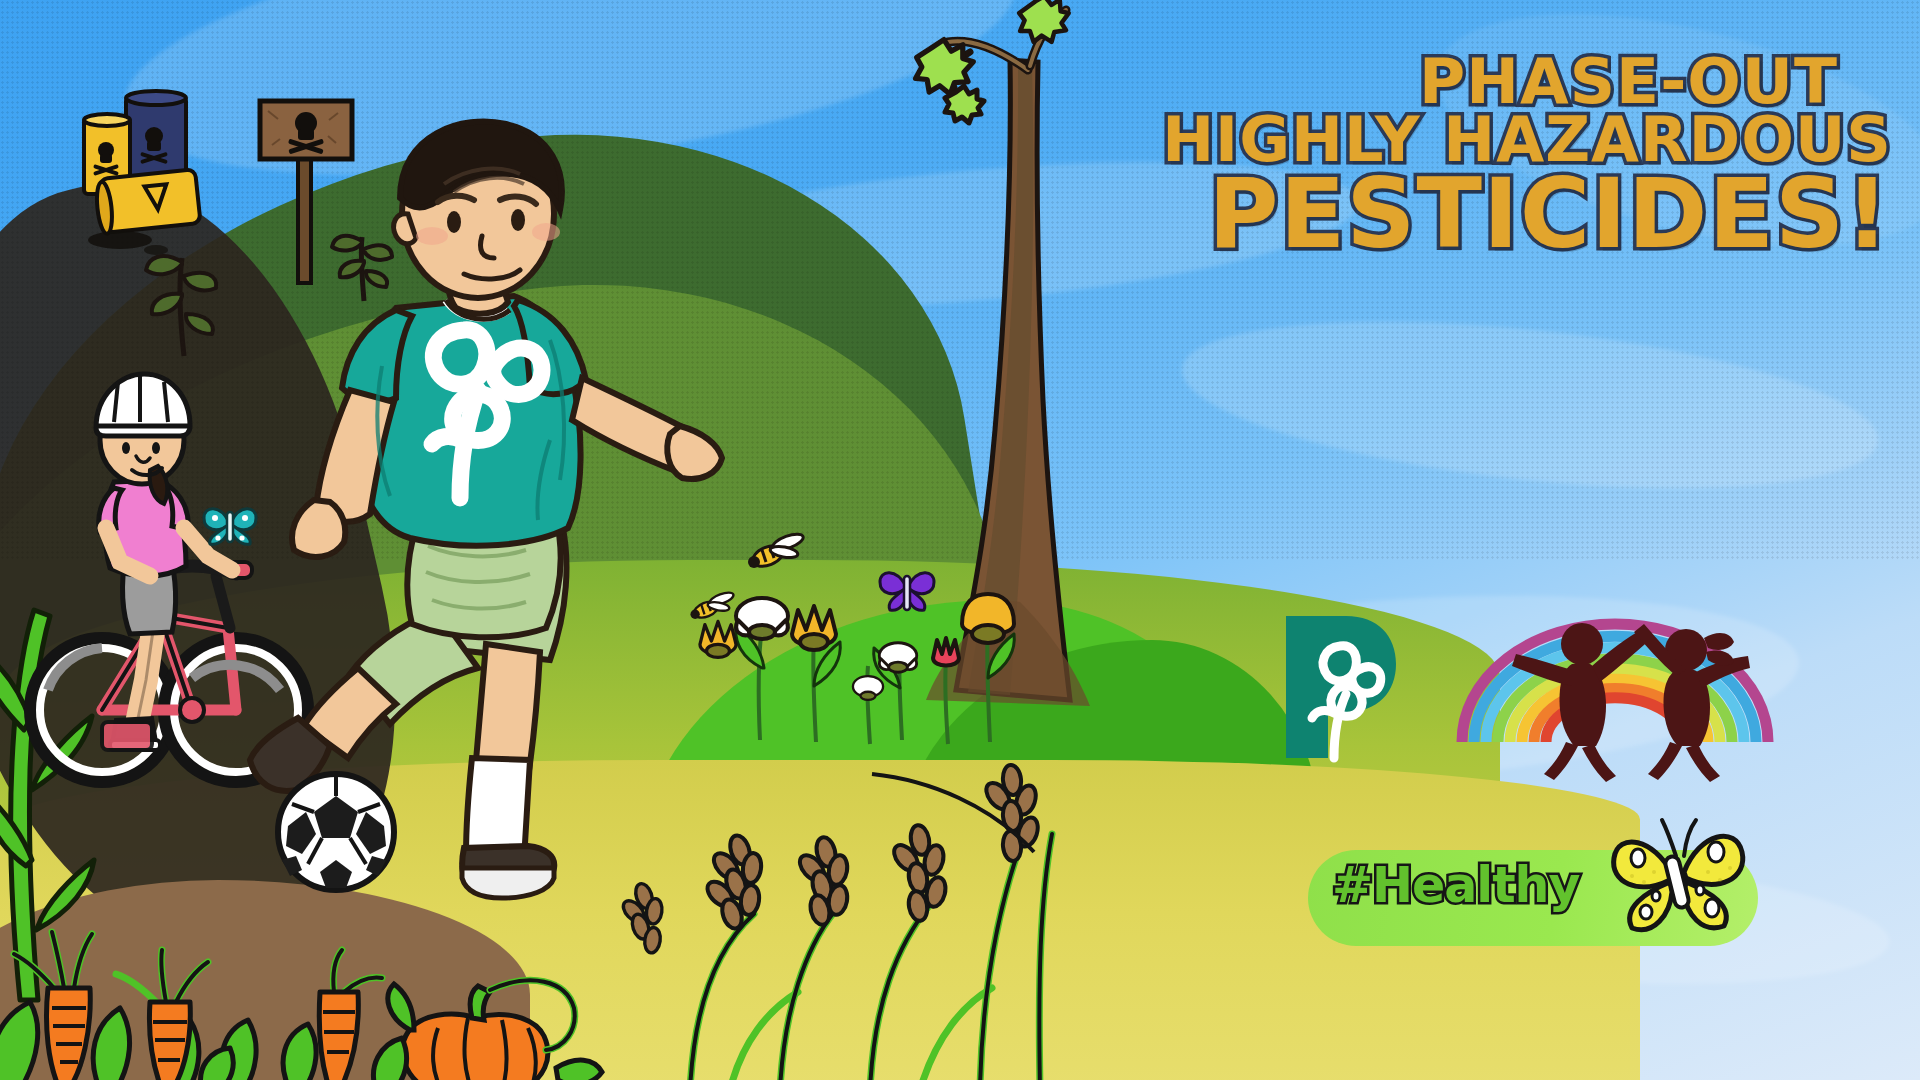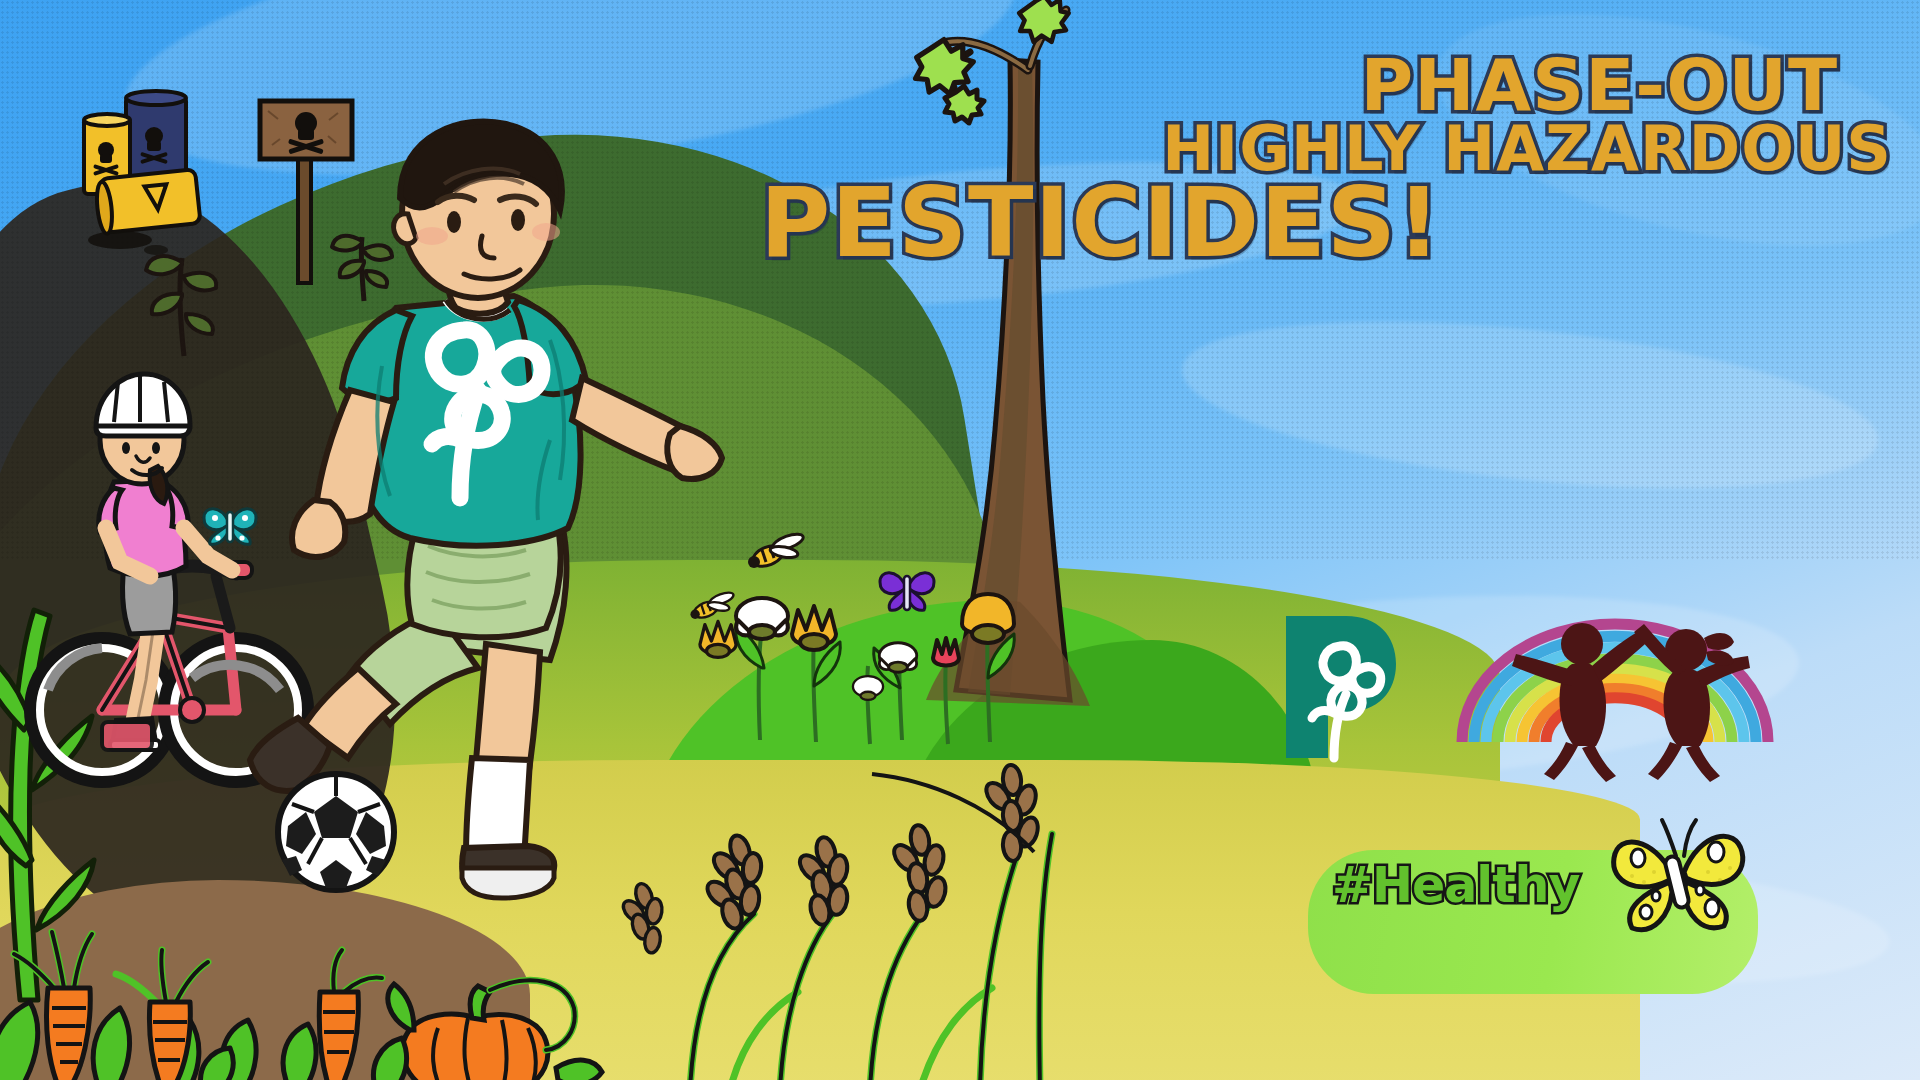--- a/index.html
+++ b/index.html
@@ -51,37 +51,37 @@
     font-family:"DejaVu Sans", sans-serif;
     font-weight:bold; font-style:normal;
     color:#E2A52D;
     letter-spacing:1px;
     line-height:.94;
     -webkit-text-stroke:7px #2B3A57;
     paint-order:stroke fill;
     text-shadow:3px 4px 0 rgba(20,35,60,.22);
     white-space:nowrap;
   }
-  #t1 { font-size:72px; padding-right:62px; }
+  #t1 { font-size:63px; padding-right:62px; }
   #t2 { font-size:62px; padding-right:8px; }
-  #t3-wrap { display:flex; align-items:flex-end; justify-content:space-between; padding-right:10px; }
+  #t3-wrap { display:flex; align-items:flex-end; justify-content:flex-end; padding-right:10px; }
   #t3 { font-size:96px; }
   #t4 { font-size:54px; -webkit-text-stroke:5px #2B3A57; padding-bottom:7px; }
 
   
   #tree { position:absolute; left:860px; top:0; width:340px; height:800px; z-index:10; }
 
   
   #logo-row { position:absolute; left:1280px; top:612px; width:620px; height:160px; z-index:40; }
   #pan-logo { position:absolute; left:0; top:0; width:120px; height:150px; }
   #rainbow-logo { position:absolute; left:160px; top:4px; width:350px; height:130px; }
 
   
   #hashtag-badge {
-    position:absolute; left:1308px; top:850px; width:450px; height:144px; z-index:40;
+    position:absolute; left:1308px; top:850px; width:450px; height:96px; z-index:40;
     background:linear-gradient(100deg,#8fe04a 0%,#9ae84f 55%,#b4ef6a 100%);
     border-radius:66px;
     box-shadow:0 0 0 0 rgba(0,0,0,0);
   }
   #hashtag-text {
     position:absolute; left:24px; top:12px; width:360px;
     font-family:"DejaVu Sans", sans-serif; font-weight:bold;
     font-size:49px; line-height:.96; color:#62C22D;
     -webkit-text-stroke:5px #161616; paint-order:stroke fill;
     letter-spacing:-1px;

